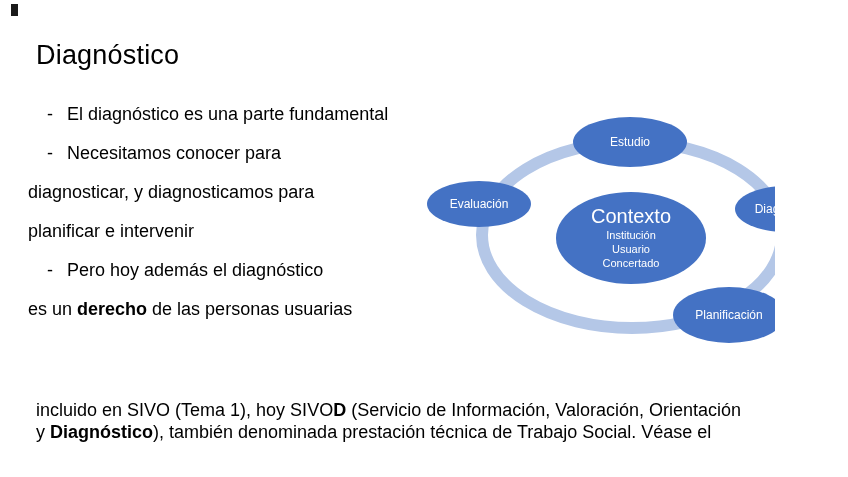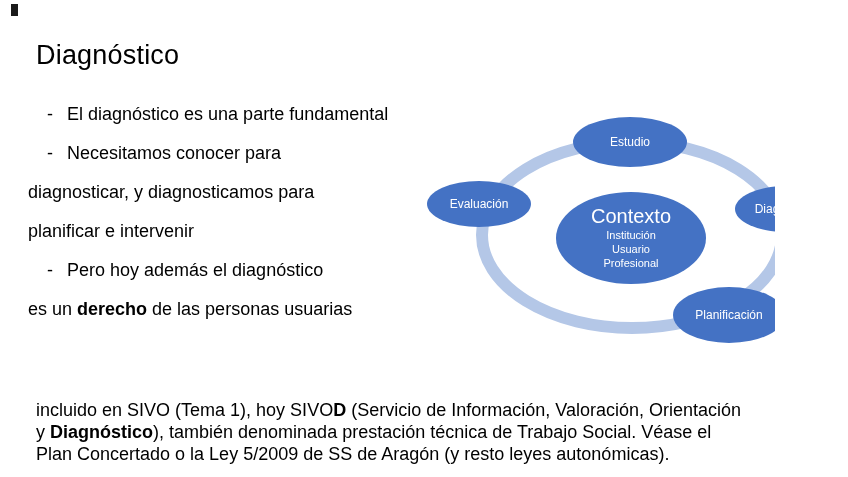--- a/index.html
+++ b/index.html
@@ -87,35 +87,34 @@
     </div>
   </div>
 
   <div class="footer">
     <div class="footer-line">
       <span>incluido en SIVO (Tema 1), hoy SIVO</span><span class="bold">D</span><span> (Servicio de Información, Valoración, Orientación</span>
     </div>
     <div class="footer-line">
       <span>y </span><span class="bold">Diagnóstico</span><span>), también denominada prestación técnica de Trabajo Social. Véase el</span>
     </div>
-    <div class="footer-line">Plan Concertado o la Ley 5/2009 de SS de Aragón (y resto leyes autonómicas).</div>
   </div>
 
   <div class="diagram">
     <svg class="ring" width="428" height="270" viewBox="0 0 428 270">
       <ellipse cx="212" cy="145" rx="150" ry="93" stroke-width="12"></ellipse>
     </svg>
 
     <div class="node node-estudio">Estudio</div>
     <div class="node node-evaluacion">Evaluación</div>
     <div class="node node-diagnostico">Diagnóstico</div>
     <div class="node node-planificacion">Planificación</div>
 
 
     <div class="node node-center">
       <span class="center-title">Contexto</span>
       <span class="center-line">Institución</span>
       <span class="center-line">Usuario</span>
-      <span class="center-line">Profesional</span>
+      <span class="center-line">Concertado</span>
     </div>
   </div>
 
 </div>
 
 </body></html>

